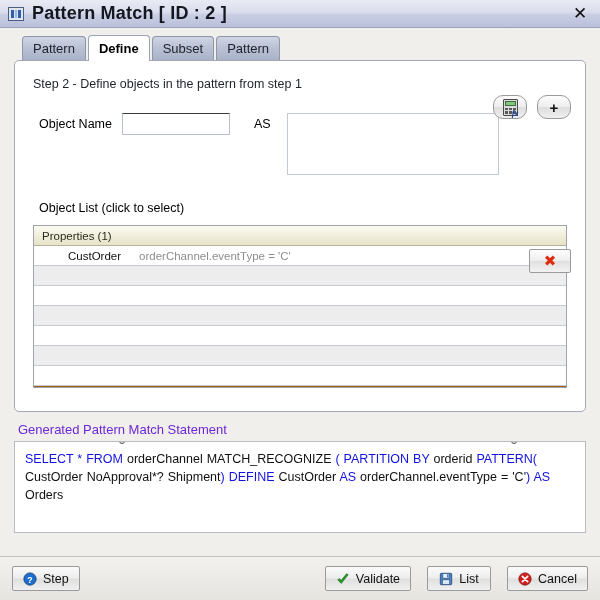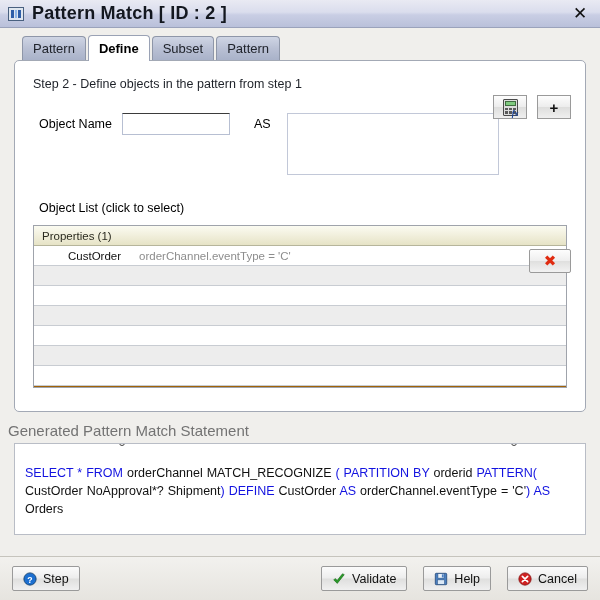--- a/index.html
+++ b/index.html
@@ -184,21 +184,21 @@
     right: 14px;
     top: 34px;
     display: flex;
     gap: 10px;
   }
   .sqbtn {
     width: 34px;
     height: 24px;
     box-sizing: border-box;
     border: 1px solid #9a9a9a;
-    border-radius: 0;
+    border-radius: 10px;
     background: linear-gradient(to bottom, #fdfdfd 0%, #ededed 48%, #dededd 52%, #efefef 100%);
     display: flex;
     align-items: center;
     justify-content: center;
     cursor: pointer;
     font-size: 15px;
     font-weight: bold;
     color: #111;
     line-height: 1;
   }
@@ -306,23 +306,23 @@
     color: #111;
   }
   .cell-expr {
     display: inline-block;
     padding-left: 18px;
     color: #8d8d8d;
   }
 
   
   .gen-label {
-    margin: 10px 0 0 8px;
-    font-size: 15px;
-    color: #737373;
+    margin: 10px 0 0 18px;
+    font-size: 13px;
+    color: #6d28d9;
   }
   .stmt-wrap {
     margin: 4px 14px 0 14px;
     border: 1px solid #b9bdc6;
     background: #fff;
     box-sizing: border-box;
     height: 92px;
     position: relative;
     padding: 8px 10px;
     overflow: hidden;
@@ -337,21 +337,20 @@
     background: #fff;
     box-sizing: border-box;
   }
   .handle.h1 { left: 104px; }
   .handle.h2 { left: 496px; }
   .stmt {
     font-size: 12.5px;
     line-height: 18px;
     color: #111;
     word-spacing: 0.5px;
-    margin-top: 12px;
   }
   .kw { color: #1313e0; }
 
   
   .footer {
     margin-top: auto;
     height: 44px;
     box-sizing: border-box;
     background: linear-gradient(to bottom, #f2f1ee 0%, #e6e4df 100%);
     border-top: 1px solid #c6c4bd;
@@ -506,21 +505,21 @@
         <span>Validate</span>
       </div>
 
       <div class="btn">
         <svg class="ico" viewBox="0 0 16 16">
           <rect x="1.5" y="1.5" width="13" height="13" rx="1" fill="#4a7fc1" stroke="#2b4f7e" stroke-width="1"></rect>
           <rect x="4.5" y="2" width="7" height="5" fill="#eaf2fb" stroke="#2b4f7e" stroke-width="0.6"></rect>
           <rect x="9" y="2.6" width="2" height="3.6" fill="#4a7fc1"></rect>
           <rect x="4" y="9" width="8" height="5" fill="#dce9f7" stroke="#2b4f7e" stroke-width="0.6"></rect>
         </svg>
-        <span>Help</span>
+        <span>List</span>
       </div>
 
       <div class="btn">
         <svg class="ico" viewBox="0 0 16 16">
           <circle cx="8" cy="8" r="7" fill="#cf2020" stroke="#8b1212" stroke-width="1"></circle>
           <path d="M5 5 L11 11 M11 5 L5 11" stroke="#ffffff" stroke-width="2" stroke-linecap="round"></path>
         </svg>
         <span>Cancel</span>
       </div>
     </div>

